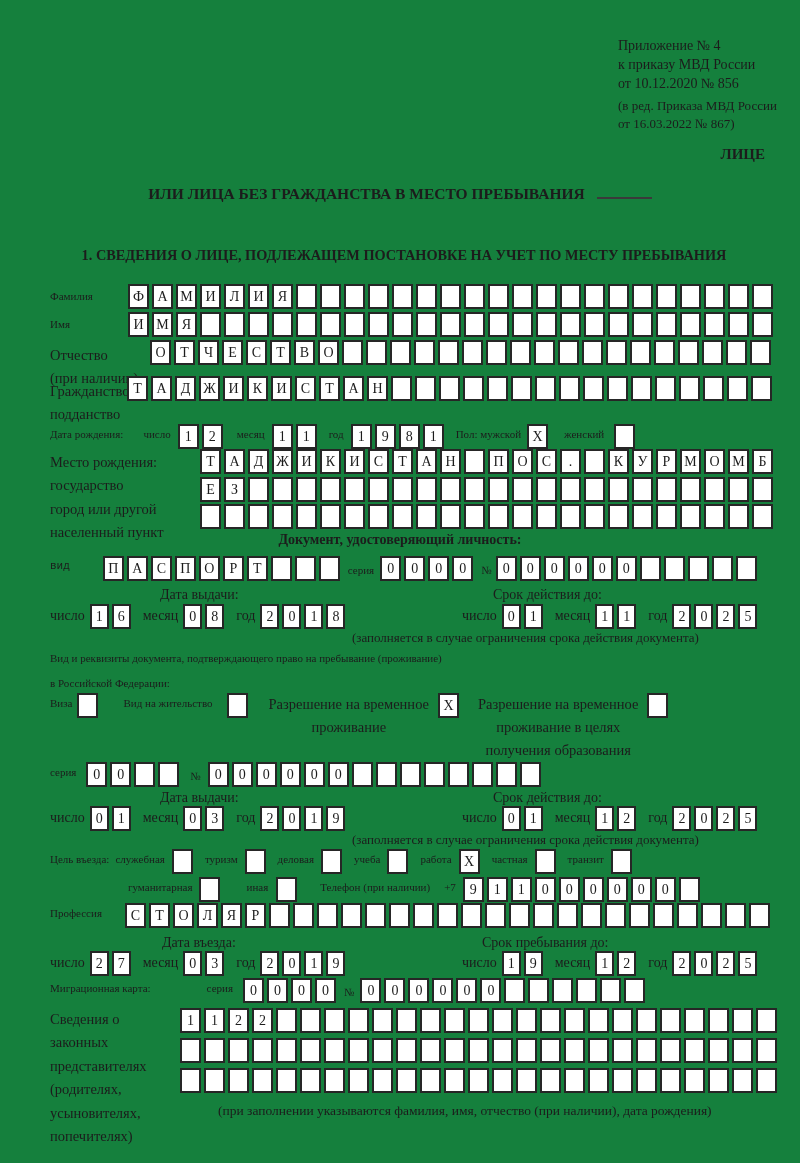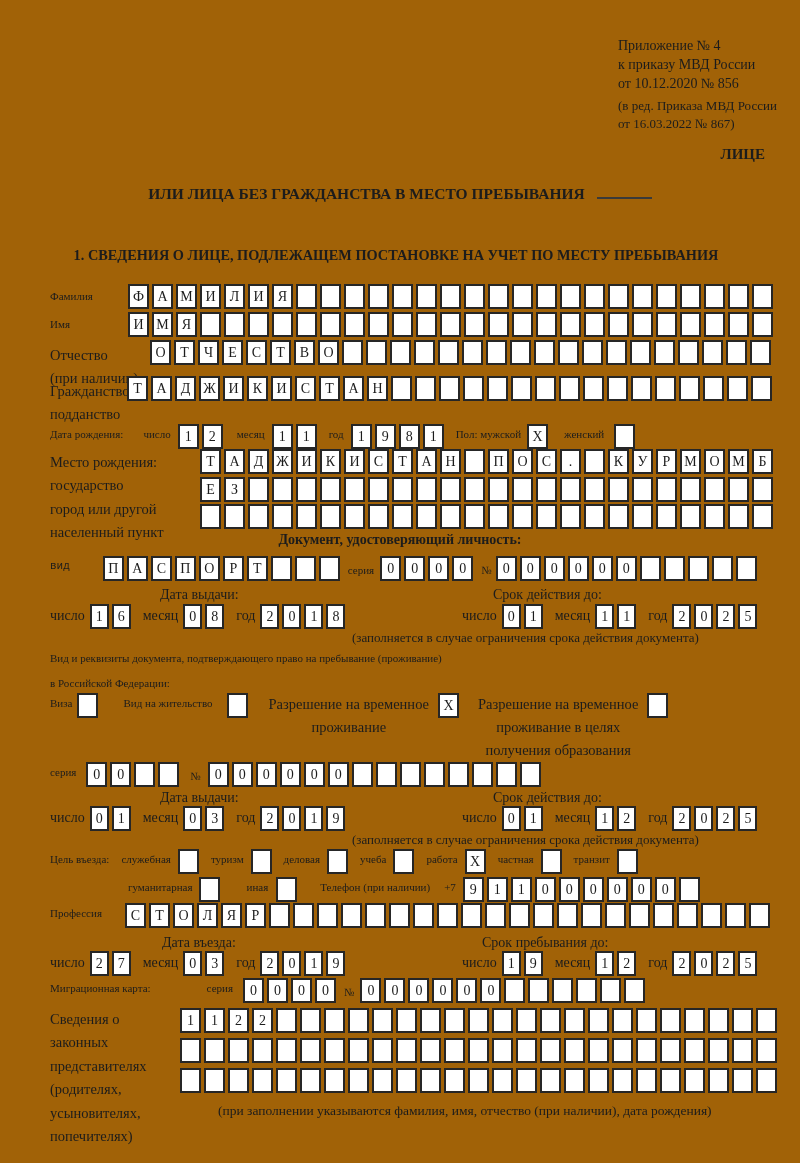--- a/index.html
+++ b/index.html
@@ -1,16 +1,16 @@
 <!DOCTYPE html>
 <html><head>
 <meta charset="utf-8">
 <style>
   html,body{margin:0;padding:0;background:#fff;}
-  .page{position:relative;width:800px;height:1163px;background:#a16207;overflow:hidden;
+  .page{position:relative;width:800px;height:1163px;background:#15803d;overflow:hidden;
         font-family:"Liberation Serif","DejaVu Serif",serif;color:#1c1c1c;}
   .abs{position:absolute;}
   .b{font-weight:bold;}
   .lbl{font-size:11px;}
   .small{font-size:13px;}
   .center{text-align:center;}
   .boxrow{white-space:nowrap;display:inline-block;}
   .box{display:inline-block;box-sizing:border-box;width:21px;height:25px;border:2px solid #262626;
        margin-right:3px;text-align:center;font-size:14px;line-height:21px;vertical-align:top;background:#fff;}
   .row{display:flex;align-items:flex-start;}
@@ -40,21 +40,21 @@
   </div>
 
   <div class="abs b" style="left:465px;top:146px;width:300px;text-align:right;font-size:15px;">ЛИЦЕ</div>
 
   <div class="abs b center" style="left:15px;top:182px;width:770px;font-size:15.5px;line-height:23px;">
     <div>
       <span>ИЛИ ЛИЦА БЕЗ ГРАЖДАНСТВА В МЕСТО ПРЕБЫВАНИЯ</span><span class="title-underline"></span>
     </div>
   </div>
 
-  <div class="abs b center" style="left:11px;top:247px;width:770px;font-size:14.3px;">1. СВЕДЕНИЯ О ЛИЦЕ, ПОДЛЕЖАЩЕМ ПОСТАНОВКЕ НА УЧЕТ ПО МЕСТУ ПРЕБЫВАНИЯ</div>
+  <div class="abs b center" style="left:19px;top:247px;width:770px;font-size:14.3px;">1. СВЕДЕНИЯ О ЛИЦЕ, ПОДЛЕЖАЩЕМ ПОСТАНОВКЕ НА УЧЕТ ПО МЕСТУ ПРЕБЫВАНИЯ</div>
 
   <div class="abs lbl" style="left:50px;top:290px;">Фамилия</div>
   <div class="abs boxrow" style="left:128px;top:284px;"><span class="box">Ф</span><span class="box">А</span><span class="box">М</span><span class="box">И</span><span class="box">Л</span><span class="box">И</span><span class="box">Я</span><span class="box"></span><span class="box"></span><span class="box"></span><span class="box"></span><span class="box"></span><span class="box"></span><span class="box"></span><span class="box"></span><span class="box"></span><span class="box"></span><span class="box"></span><span class="box"></span><span class="box"></span><span class="box"></span><span class="box"></span><span class="box"></span><span class="box"></span><span class="box"></span><span class="box"></span><span class="box"></span></div>
 
   <div class="abs lbl" style="left:50px;top:318px;">Имя</div>
   <div class="abs boxrow" style="left:128px;top:312px;"><span class="box">И</span><span class="box">М</span><span class="box">Я</span><span class="box"></span><span class="box"></span><span class="box"></span><span class="box"></span><span class="box"></span><span class="box"></span><span class="box"></span><span class="box"></span><span class="box"></span><span class="box"></span><span class="box"></span><span class="box"></span><span class="box"></span><span class="box"></span><span class="box"></span><span class="box"></span><span class="box"></span><span class="box"></span><span class="box"></span><span class="box"></span><span class="box"></span><span class="box"></span><span class="box"></span><span class="box"></span></div>
 
   <div class="abs stack" style="left:50px;top:344px;">
     <div>Отчество</div>
     <div>(при наличии)</div>
@@ -166,21 +166,21 @@
     <span class="dlabel">число</span>
     <span class="boxrow"><span class="box">0</span><span class="box">1</span></span>
     <span class="dlabel">месяц</span>
     <span class="boxrow"><span class="box">1</span><span class="box">2</span></span>
     <span class="dlabel">год</span>
     <span class="boxrow"><span class="box">2</span><span class="box">0</span><span class="box">2</span><span class="box">5</span></span>
   </div>
   <div class="abs small" style="left:352px;top:832px;">(заполняется в случае ограничения срока действия документа)</div>
 
   <div class="abs row" style="left:50px;top:849px;">
-    <span class="lbl" style="margin-right:12px;font-family:Liberation Serif, serif;">Цель въезда:</span>
+    <span class="lbl" style="margin-right:6px;font-family:Liberation Serif, serif;">Цель въезда:</span>
     <span class="lbl" style="margin-right:7px;">служебная</span>
     <span class="boxrow" style="margin-right:9px;"><span class="box"></span></span>
     <span class="lbl" style="margin-right:7px;">туризм</span>
     <span class="boxrow" style="margin-right:9px;"><span class="box"></span></span>
     <span class="lbl" style="margin-right:7px;">деловая</span>
     <span class="boxrow" style="margin-right:9px;"><span class="box"></span></span>
     <span class="lbl" style="margin-right:7px;">учеба</span>
     <span class="boxrow" style="margin-right:9px;"><span class="box"></span></span>
     <span class="lbl" style="margin-right:7px;">работа</span>
     <span class="boxrow" style="margin-right:9px;"><span class="box">X</span></span>

